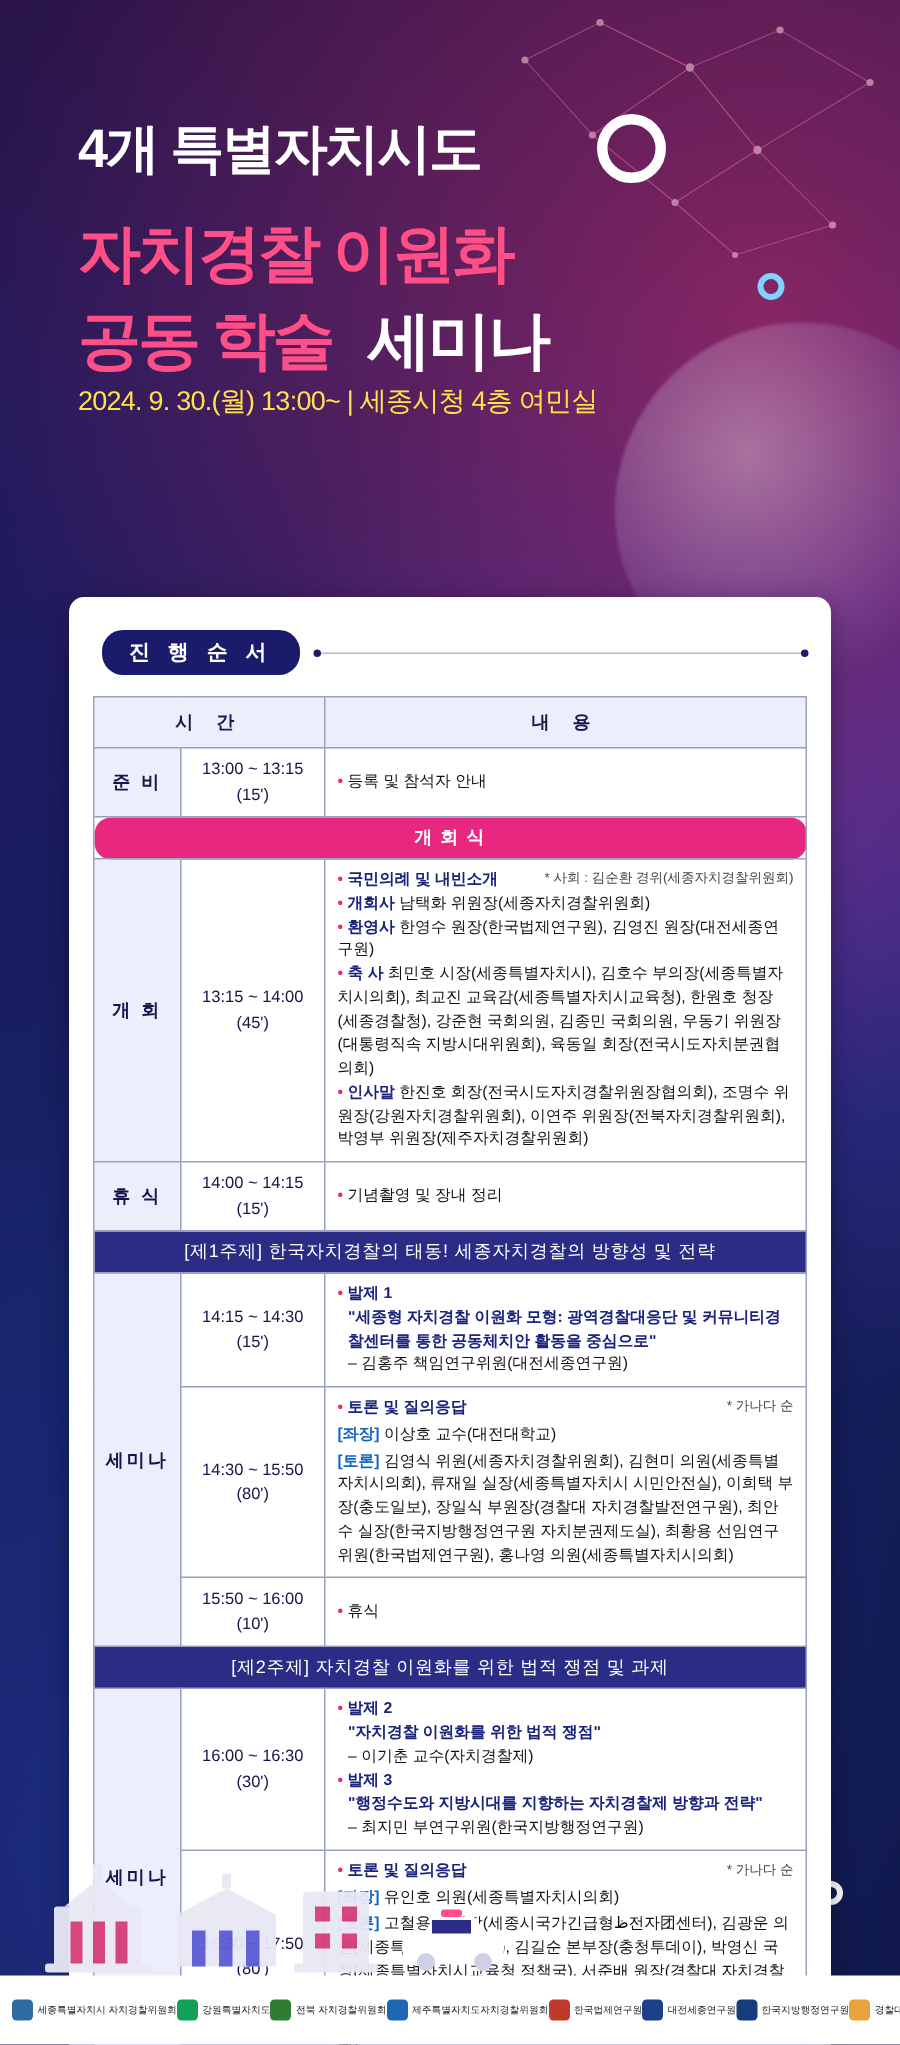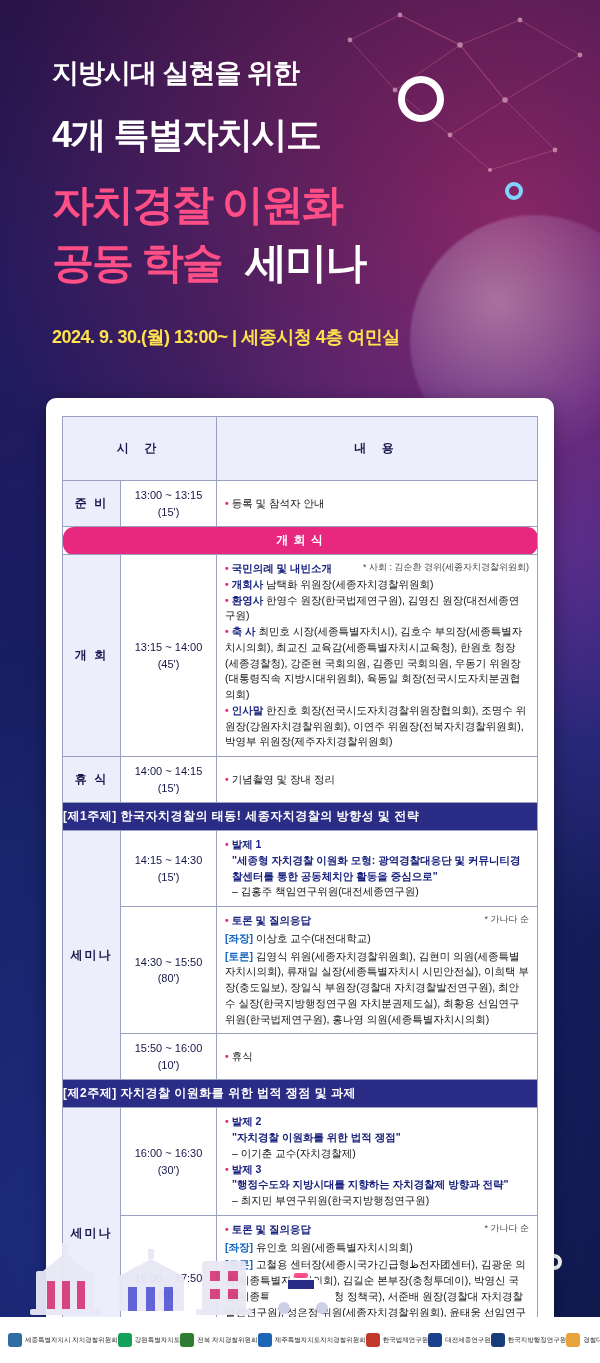--- a/index.html
+++ b/index.html
@@ -32,47 +32,47 @@
   .dot-b { position:absolute; left:546px; top:1254px; width:16px; height:16px; border-radius:50%; border:4px solid #ffffff; }
 
   
   .head { position:absolute; left:52px; top:55px; width:500px; }
   .h-line1 { color:#ffffff; font-size:27px; font-weight:bold; letter-spacing:-1px; }
   .h-line2 { color:#ffffff; font-size:36px; font-weight:bold; letter-spacing:-1.5px; margin-top:20px; }
   .h-line3 { font-size:42px; font-weight:bold; letter-spacing:-2px; margin-top:17px; }
   .h-line4 { font-size:42px; font-weight:bold; letter-spacing:-2px; margin-top:2px; }
   .pink { color:#ff4f86; }
   .white { color:#ffffff; }
-  .h-when { color:#ffe24d; font-size:18px; font-weight:bold; margin-top:34px; letter-spacing:-0.5px; }
+  .h-when { color:#ffe24d; font-size:18px; font-weight:normal; margin-top:0; letter-spacing:-0.5px; }
 
   
   .card {
     position:absolute; left:46px; top:398px; width:508px;
     background:#ffffff; border-radius:10px; padding:18px 16px 20px 16px;
     box-shadow:0 4px 18px rgba(0,0,0,.35);
   }
   .chip-row { display:flex; align-items:center; gap:10px; margin:4px 0 14px 6px; }
   .chip {
     background:#1b1b6b; color:#fff; font-size:14px; font-weight:bold;
     padding:6px 18px; border-radius:14px; letter-spacing:4px;
   }
   .chip-line { flex:1; height:1px; background:#b9b9cf; position:relative; }
   .chip-line:after{ content:""; position:absolute; right:-1px; top:-2px; width:5px; height:5px; border-radius:50%; background:#1b1b6b;}
   .chip-line:before{ content:""; position:absolute; left:-1px; top:-2px; width:5px; height:5px; border-radius:50%; background:#1b1b6b;}
 
   table.prog { width:100%; border-collapse:collapse; table-layout:fixed; }
   table.prog td, table.prog th { border:1px solid #9aa0c0; vertical-align:middle; }
-  .th { background:#eceefb; text-align:center; font-size:12px; font-weight:bold; color:#1a1a4e; padding:23px 0; letter-spacing:6px; }
+  .th { background:#eceefb; text-align:center; font-size:12px; font-weight:bold; color:#1a1a4e; padding:8px 0; letter-spacing:6px; }
   .col-sec { width:58px; }
   .col-time { width:96px; }
   .c-sec { background:#eceefb; text-align:center; font-size:12px; font-weight:bold; color:#15154a; letter-spacing:2px; padding:6px 2px;margin-left:35px; }
   .c-time { text-align:center; font-size:11px; color:#15154a; line-height:1.5; padding:6px 2px; }
   .c-body { font-size:10.5px; color:#111; line-height:1.5; padding:6px 8px; }
   .bandpink { background:#e8277f; color:#fff; text-align:center; font-weight:bold; font-size:12px; padding:5px 0; letter-spacing:1px;border-radius:11px; }
-  .bandnavy { background:#2b2c86; color:#fff; text-align:left; font-weight:bold; font-size:12px; padding:5px 0; letter-spacing:0.5px; }
+  .bandnavy { background:#2b2c86; color:#fff; text-align:center; font-weight:normal; font-size:12px; padding:5px 0; letter-spacing:0.5px; }
   .bullet::before { content:"•"; color:#e8277f; font-weight:bold; margin-right:3px; }
   .b { font-weight:bold; }
   .navy { color:#1a237e; }
   .blue { color:#1565c0; }
   .note { float:right; font-size:9px; color:#444; font-weight:normal; }
   .sub { padding-left:7px; display:block; }
   .quote { color:#1a237e; font-weight:bold; }
   .tline { margin-top:2px; }
 
   
@@ -115,31 +115,34 @@
     </g>
   </svg>
 
   <div class="moon"></div>
   <div class="ring-lg"></div>
   <div class="ring-sm"></div>
   <div class="dot-a"></div>
   <div class="dot-b"></div>
 
   <div class="head">
-    <div class="h-line1">지방시대 실현을 위한</div>
     <div class="h-line2">4개 특별자치시도</div>
     <div class="h-line3 pink">자치경찰 이원화</div>
     <div class="h-line4">
       <span class="pink">공동 학술</span>
       <span class="white" style="margin-left:14px;">세미나</span>
     </div>
     <div class="h-when">2024. 9. 30.(월) 13:00~ | 세종시청 4층 여민실</div>
   </div>
 
   <div class="card">
+    <div class="chip-row">
+      <span class="chip">진 행 순 서</span>
+      <span class="chip-line"></span>
+    </div>
 
     <table class="prog">
       <colgroup>
           <col class="col-sec">
           <col class="col-time">
           <col>
         </colgroup>
       <tbody>
         <tr>
           <th class="th" colspan="2">시 간</th>

